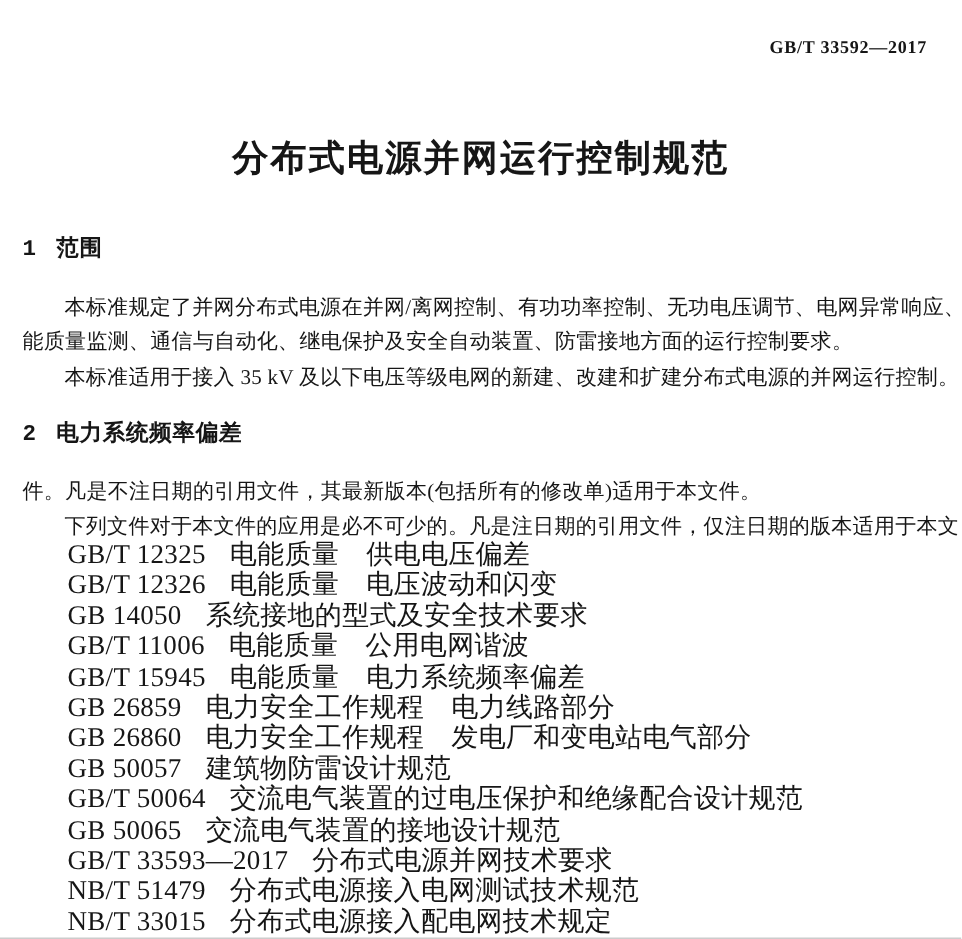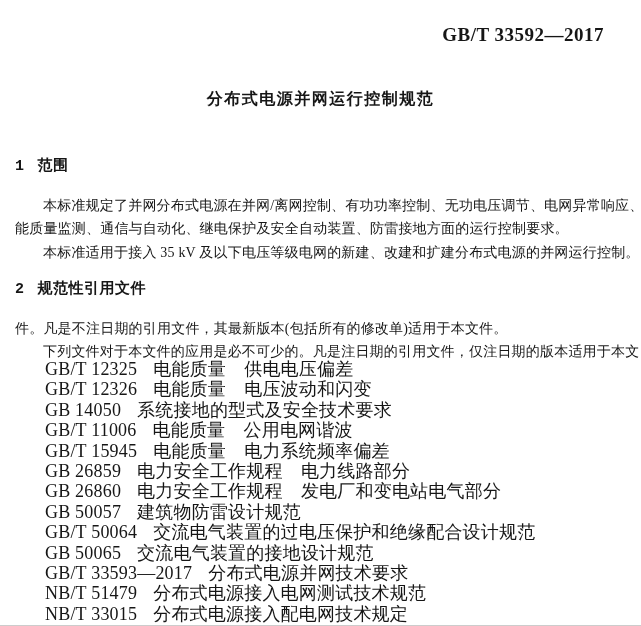--- a/index.html
+++ b/index.html
@@ -14,36 +14,36 @@
     background: #ffffff;
     overflow: hidden;
     box-sizing: border-box;
     border-bottom: 1px solid #cccccc;
     color: #161616;
     font-family: "Liberation Serif", "DejaVu Serif", serif;
   }
   .std-code {
     position: absolute;
     top: 24px;
-    right: 37px;
-    font-size: 19px;
+    right: 23px;
+    font-size: 12px;
     font-weight: bold;
     letter-spacing: 0.5px;
     font-family: "Liberation Serif", "DejaVu Serif", serif;
     margin-left: 28px;
   }
   .doc-title {
     position: absolute;
     top: 89px;
     left: 0;
     width: 100%;
     text-align: center;
     font-family: "DejaVu Sans", "Liberation Sans", sans-serif;
     font-weight: bold;
-    font-size: 16px;
+    font-size: 24px;
     letter-spacing: 1.5px;
   }
   .sec-heading {
     position: absolute;
     left: 15px;
     font-family: Liberation Mono, monospace;
     font-weight: bold;
     font-size: 15px;
     letter-spacing: 0.5px;
   }
@@ -91,21 +91,21 @@
     <span class="sec-num">1</span><span>范围</span>
   </div>
 
   <div class="body-block scope-paras">
     <div class="para-line indent">本标准规定了并网分布式电源在并网/离网控制、有功功率控制、无功电压调节、电网异常响应、电</div>
     <div class="para-line">能质量监测、通信与自动化、继电保护及安全自动装置、防雷接地方面的运行控制要求。</div>
     <div class="para-line indent">本标准适用于接入 35 kV 及以下电压等级电网的新建、改建和扩建分布式电源的并网运行控制。</div>
   </div>
 
   <div class="sec-heading sec2-heading">
-    <span class="sec-num">2</span><span>规范性引用文件</span>
+    <span class="sec-num">2</span><span>电力系统频率偏差</span>
   </div>
 
   <div class="body-block ref-intro">
     <div class="para-line">件。凡是不注日期的引用文件，其最新版本(包括所有的修改单)适用于本文件。</div>
     <div class="para-line indent">下列文件对于本文件的应用是必不可少的。凡是注日期的引用文件，仅注日期的版本适用于本文</div>
   </div>
 
   <div class="ref-list">
     <div class="ref-item">
       <span class="ref-code">GB/T 12325</span><span class="ref-title">电能质量　供电电压偏差</span>

